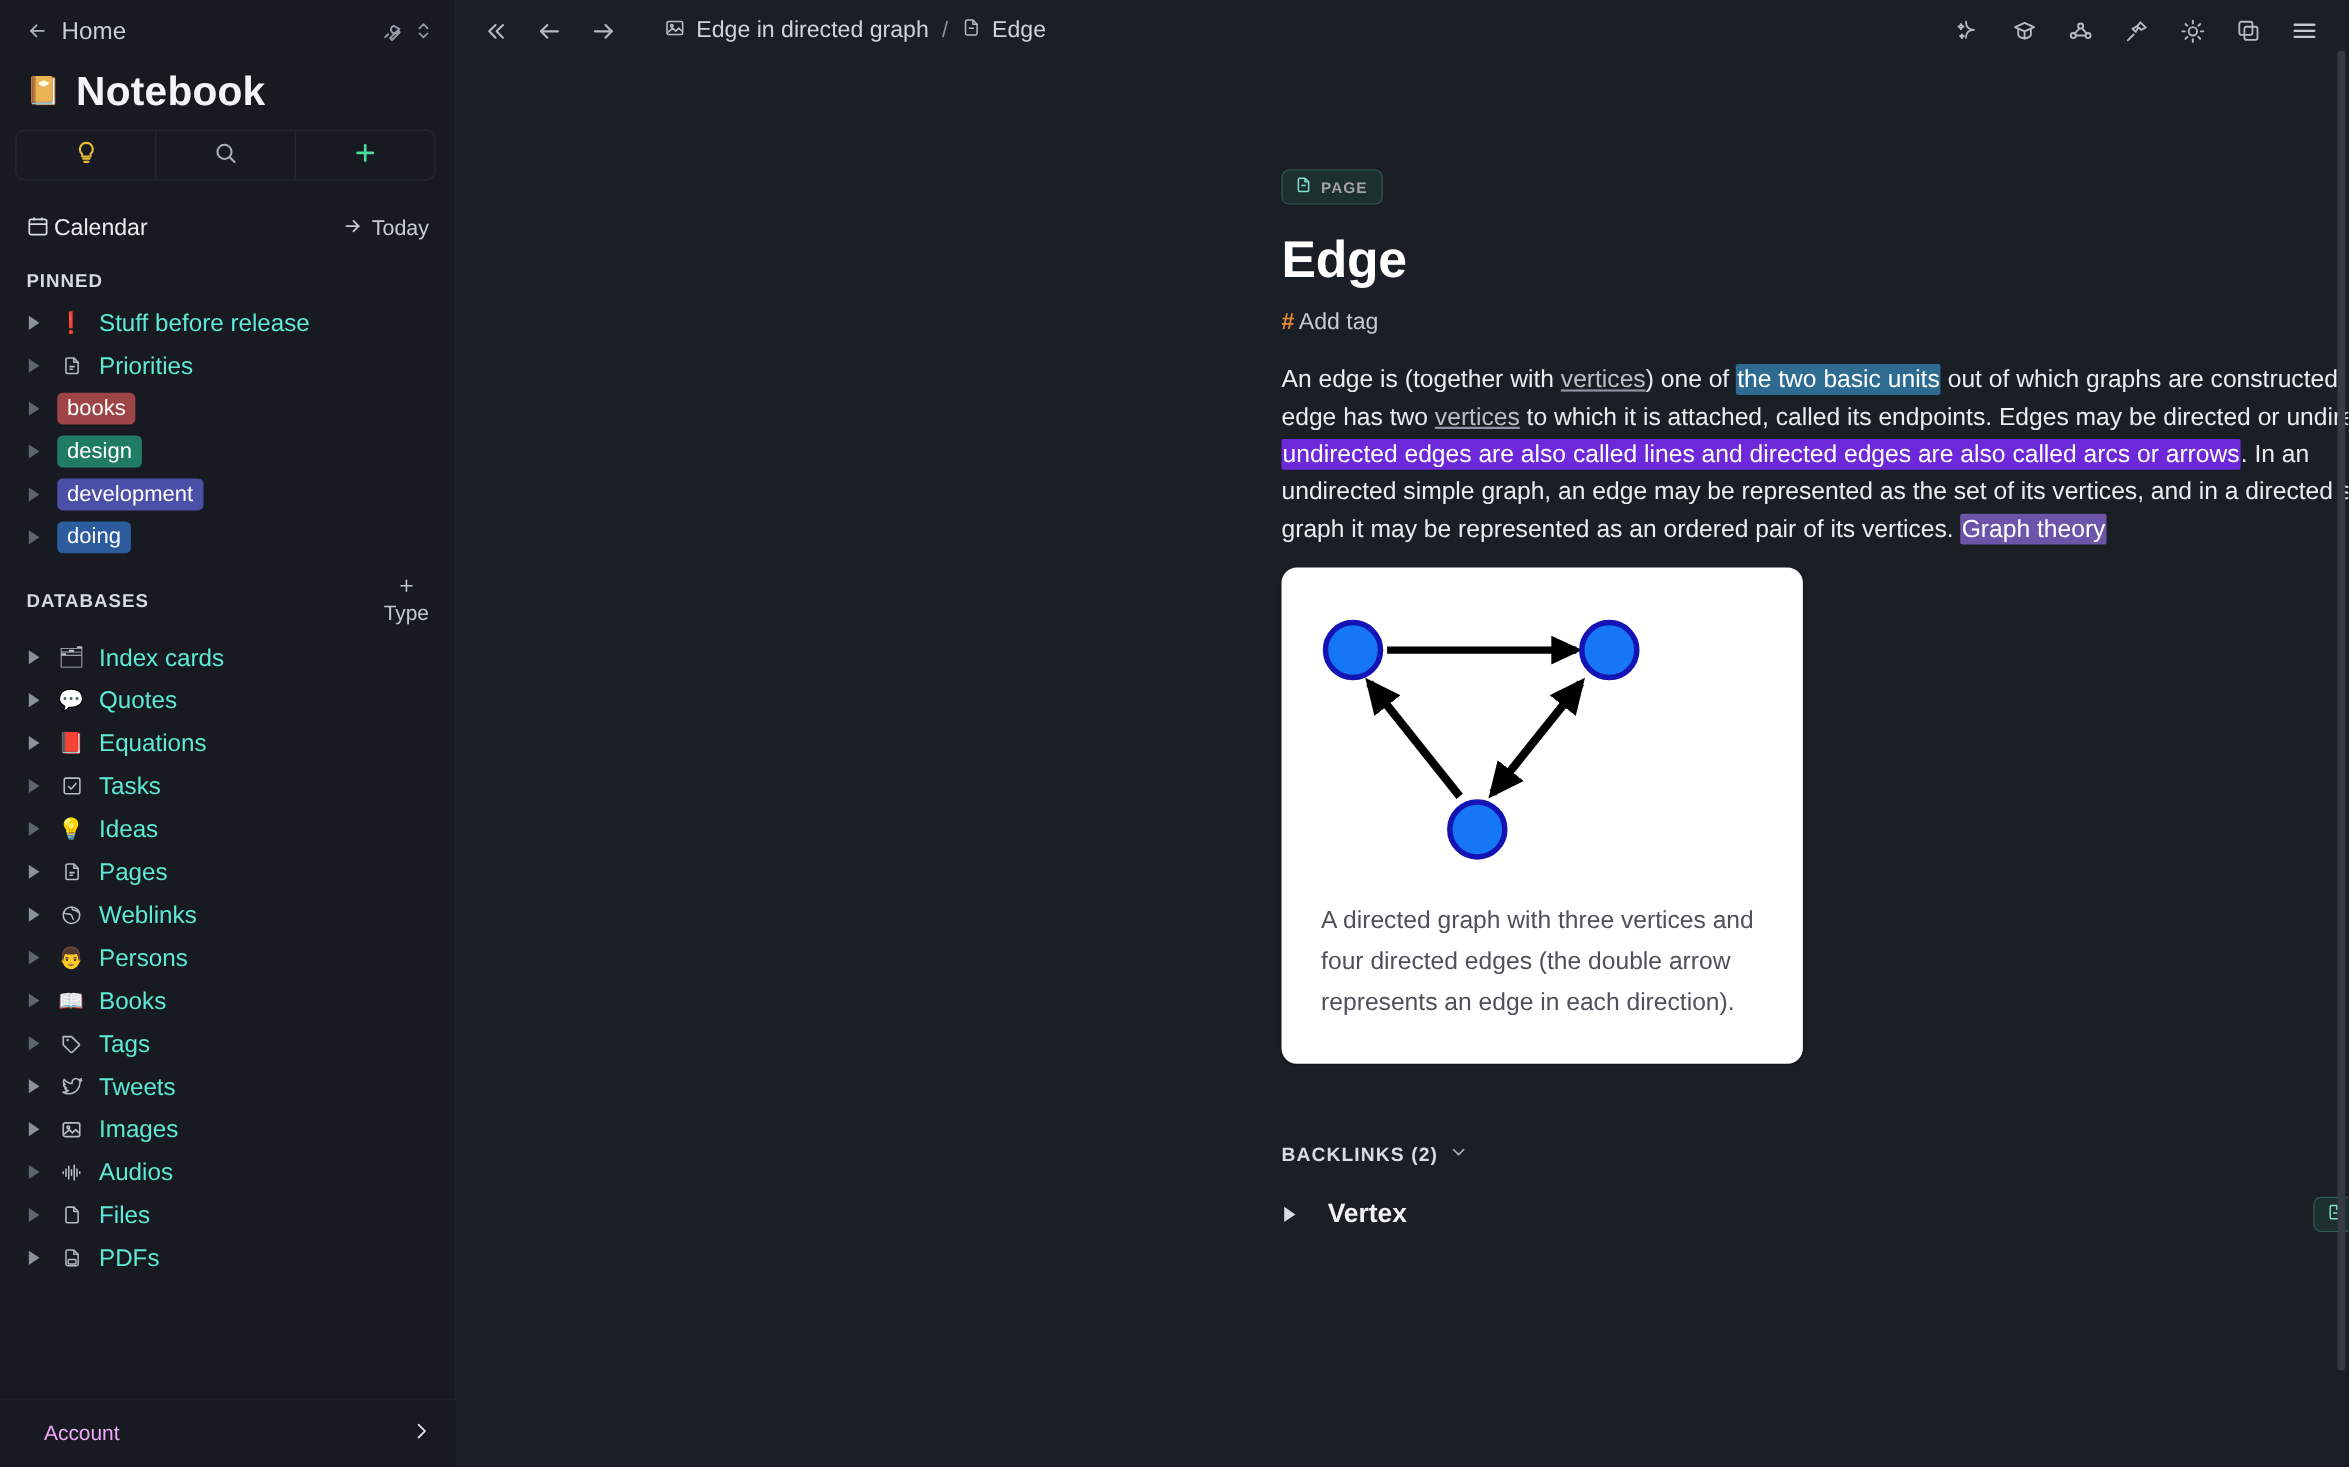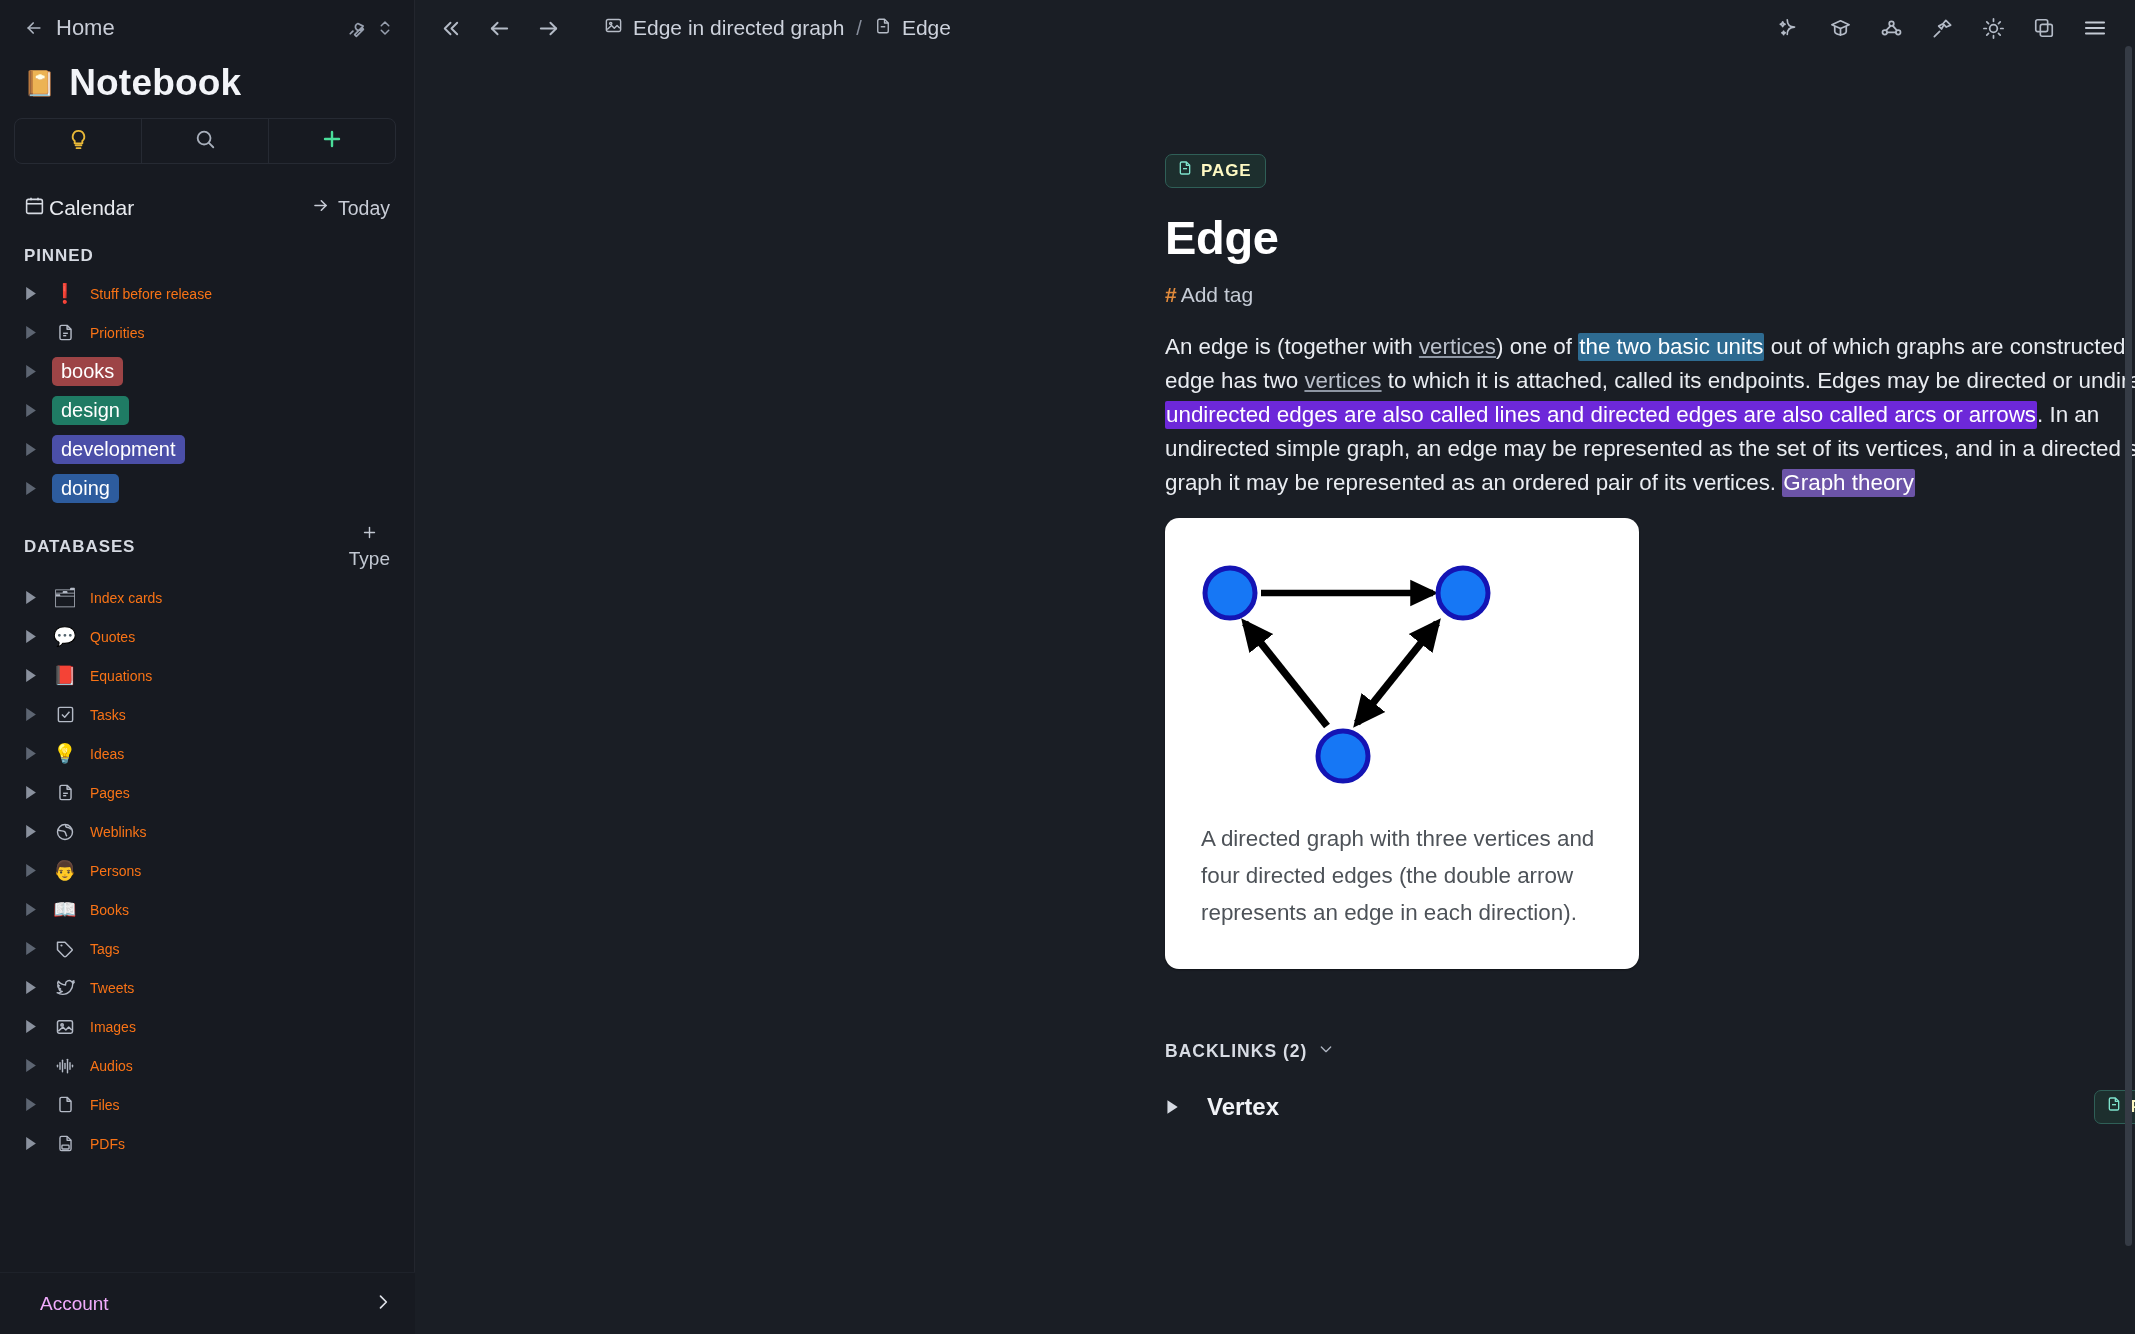--- a/index.html
+++ b/index.html
@@ -83,21 +83,21 @@
     display: flex; align-items: center; justify-content: flex-start;
     margin-right: 8px;
   }
   .tri svg { display: block; }
   .sb-ico {
     width: 26px; flex: 0 0 26px; margin-right: 12px;
     display: flex; align-items: center; justify-content: center;
     font-size: 19px; color: #b4bac6;
   }
   .sb-ico.emoji { font-size: 19px; }
-  .sb-label { color: #f97316; font-size: 14px; }
+  .sb-label { color: #5eead4; font-size: 22px; }
 
   .pill {
     display: inline-block;
     border-radius: 5px;
     padding: 2px 9px 3px 9px;
     color: #ffffff; font-size: 20px;
     line-height: 1.22;
   }
 
   .sb-footer {
@@ -135,24 +135,24 @@
   .tb-right { display: flex; align-items: center; gap: 28px; padding-right: 6px; }
 
   .doc {
     padding: 98px 0 0 750px;
     position: relative;
   }
   .badge {
     display: inline-flex; align-items: center; gap: 8px;
     border: 1px solid #2f5f57;
     background: #1d2f2e;
-    color: #fef9c3;
+    color: #a3a3a3;
     border-radius: 7px;
     padding: 5px 13px 6px 11px;
-    font-size: 17px; font-weight: bold; letter-spacing: .9px;
+    font-size: 14px; font-weight: bold; letter-spacing: .9px;
   }
   .doc-title {
     margin-top: 22px;
     color: #ffffff; font-size: 47px; font-weight: bold;
     letter-spacing: -.3px;
   }
   .add-tag {
     margin-top: 18px;
     font-size: 21px; color: #c6ccd6;
     display: inline-flex; align-items: center; gap: 1px;

